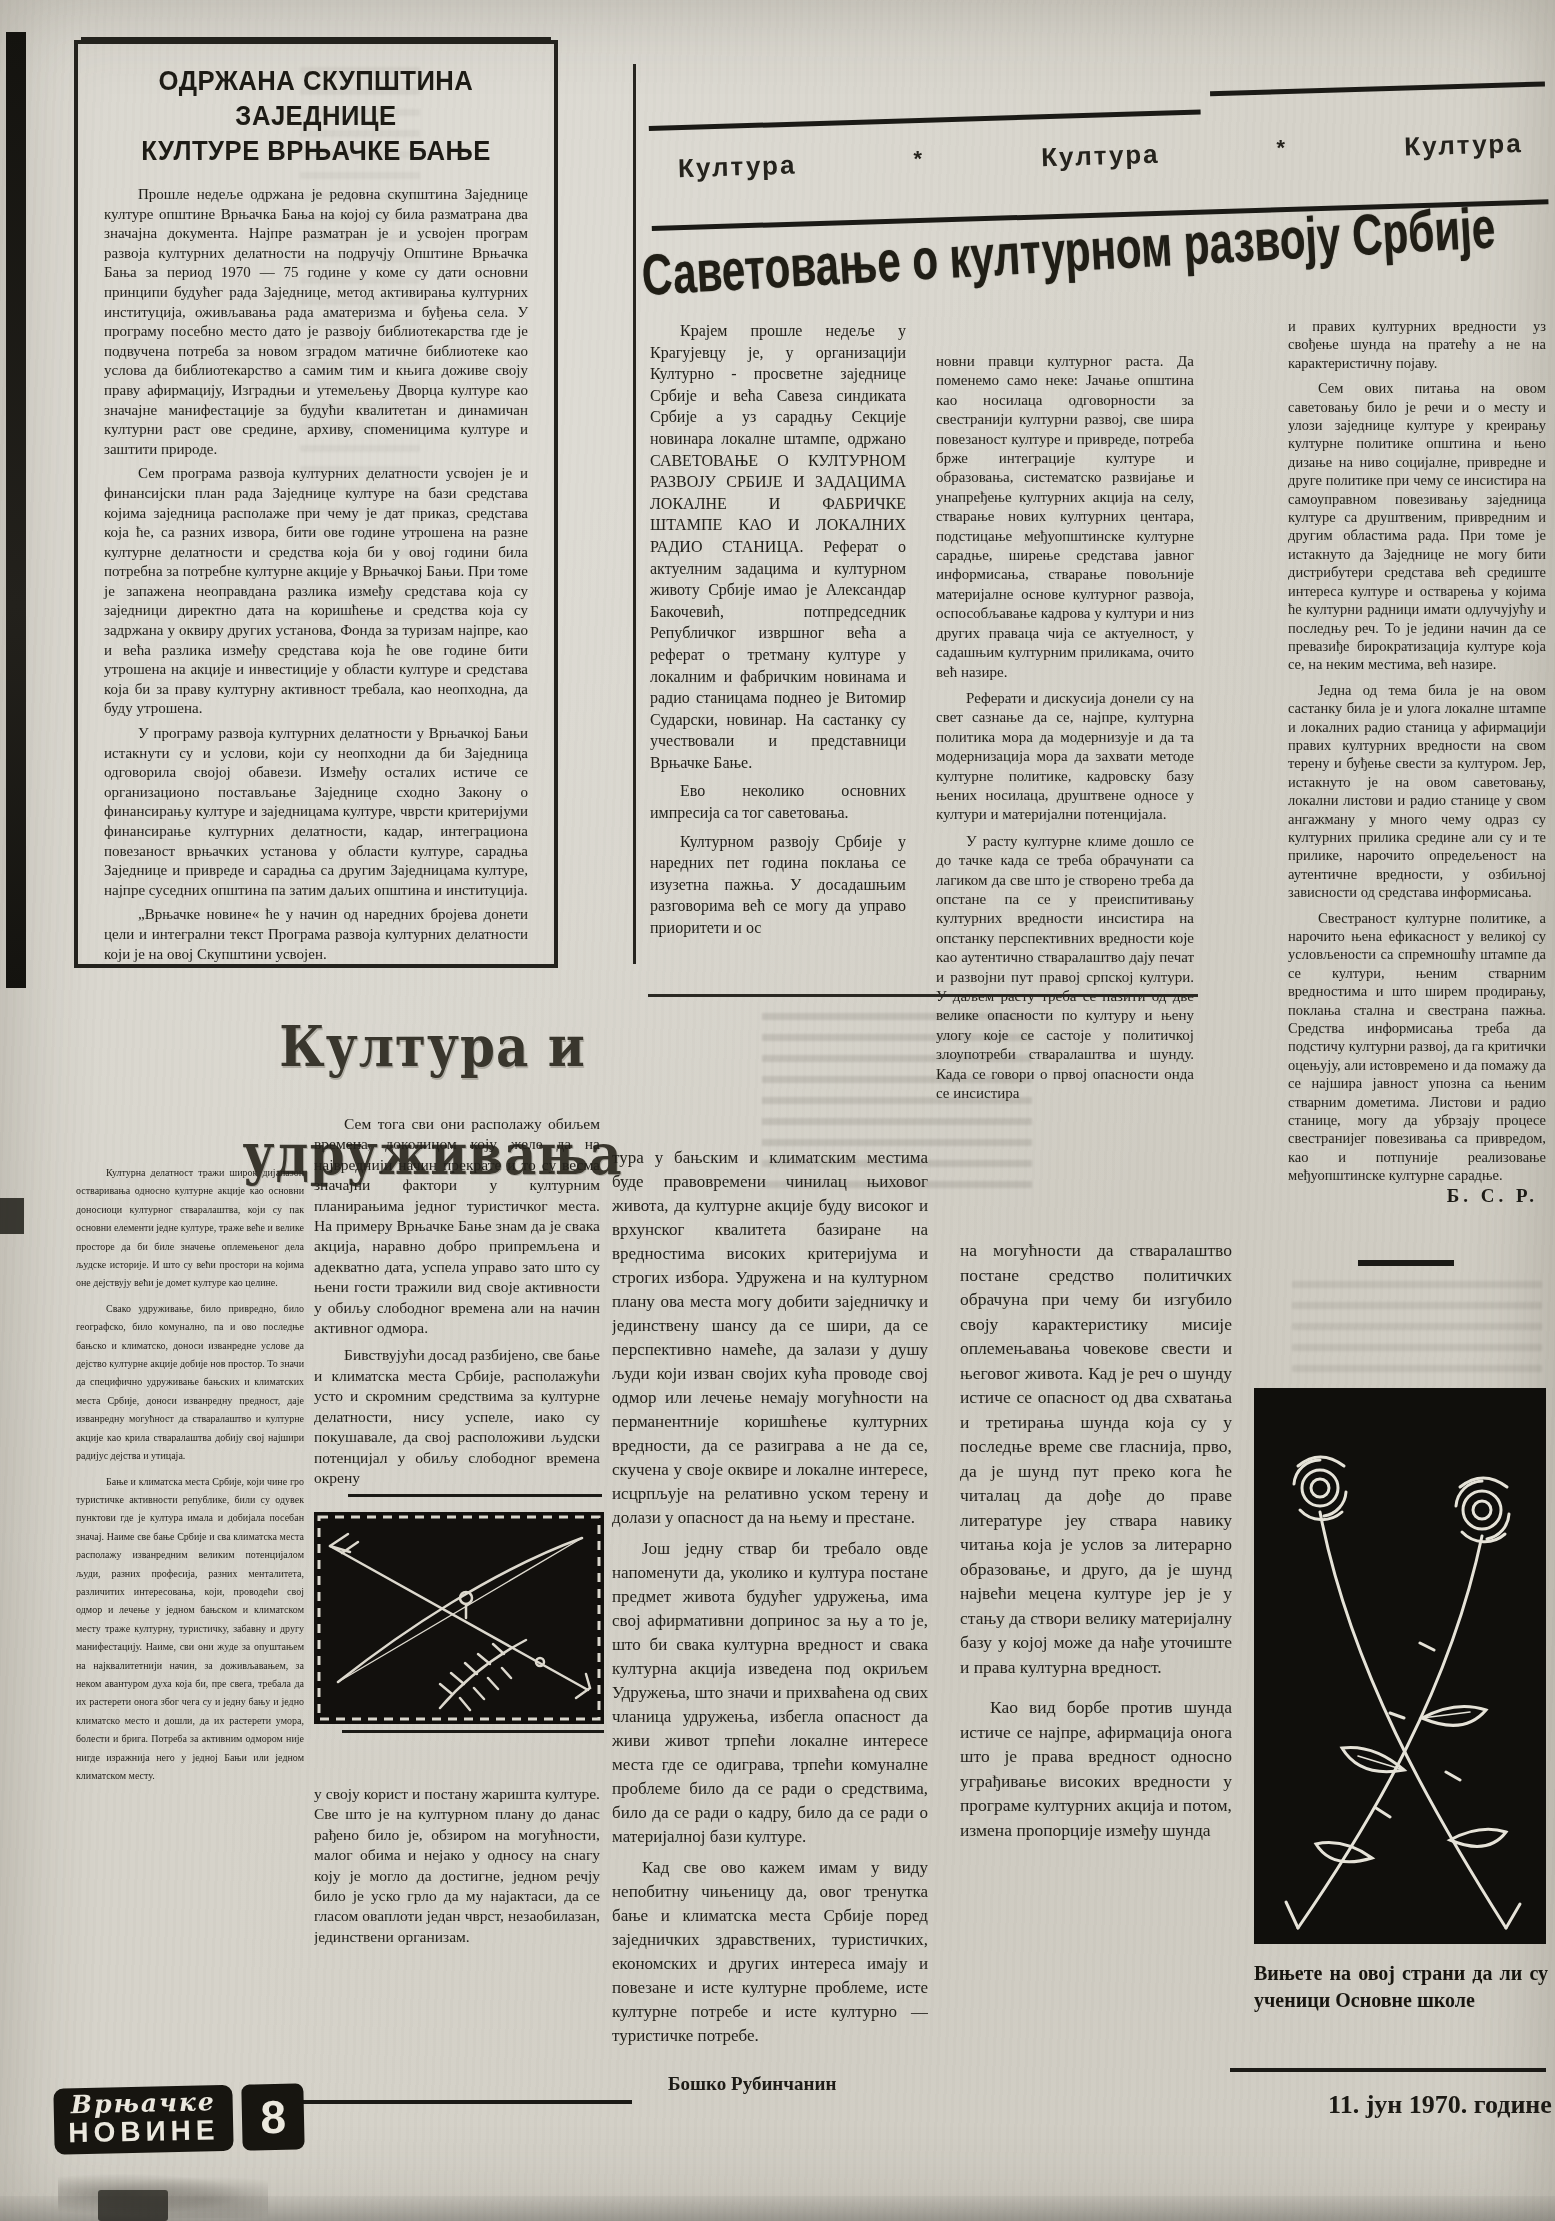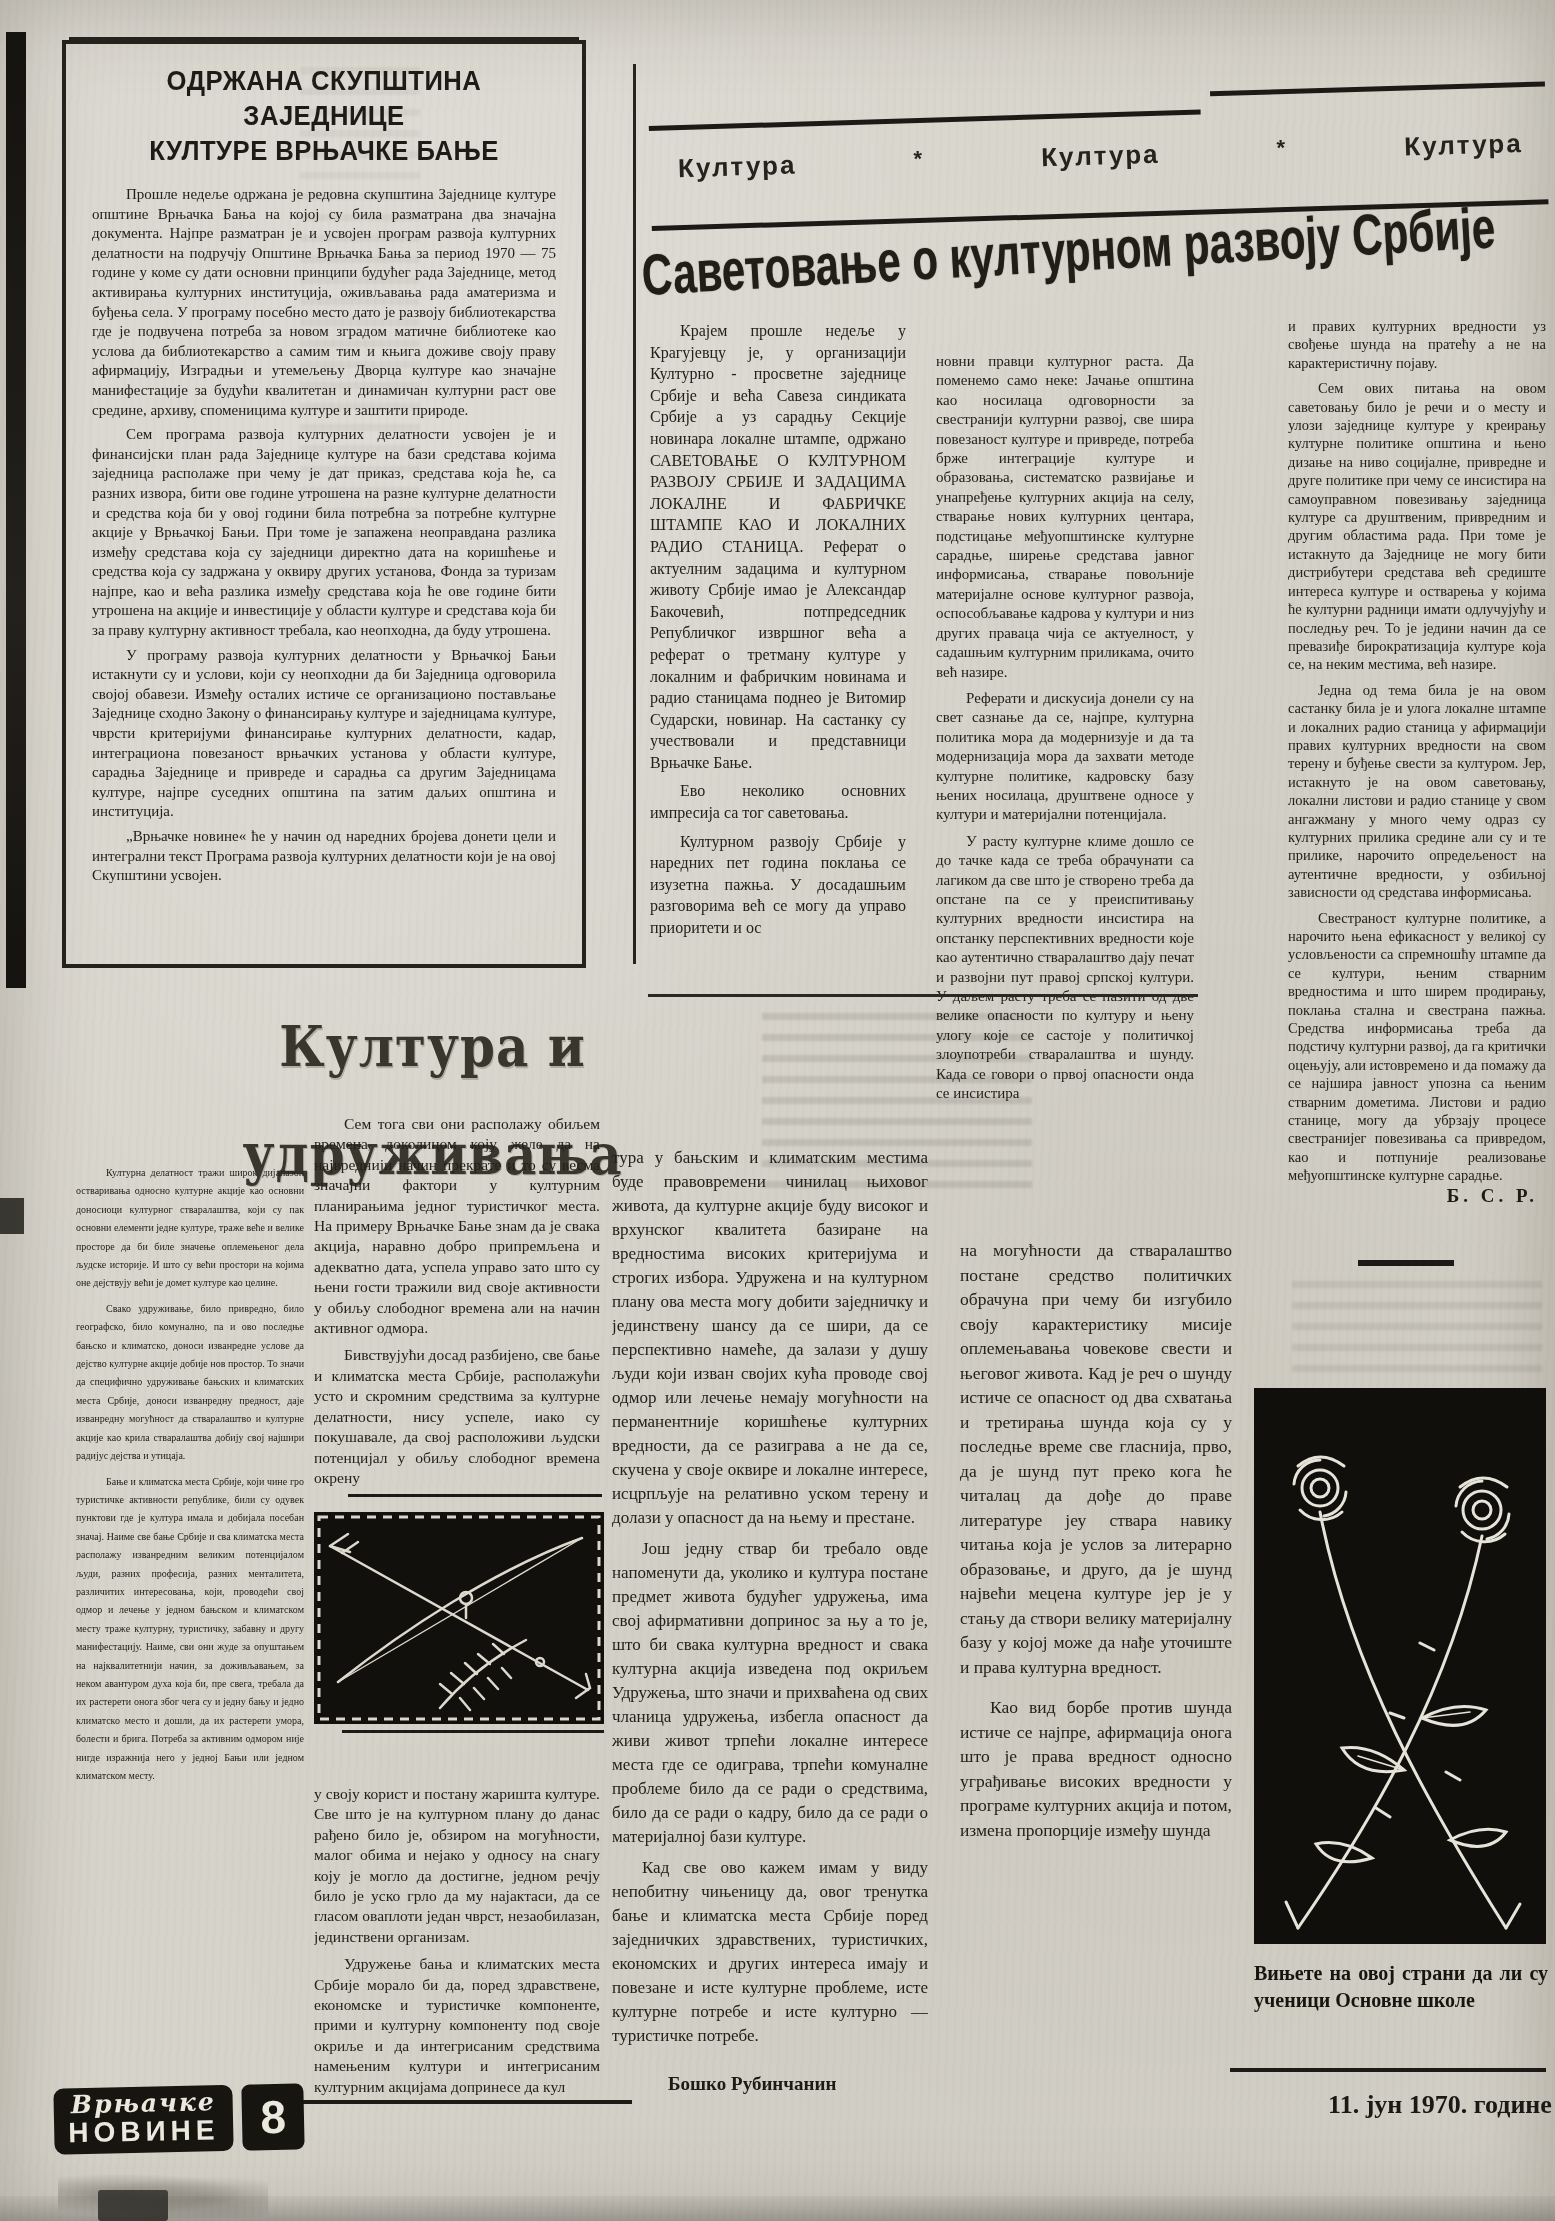--- a/index.html
+++ b/index.html
@@ -10,21 +10,21 @@
       radial-gradient(ellipse at 75% 70%, rgba(120,112,96,.10), transparent 60%),
       repeating-linear-gradient(92deg, rgba(0,0,0,.016) 0 3px, transparent 3px 8px);
     box-shadow:inset 0 0 90px rgba(70,62,48,.28);
     font-family:"Liberation Serif","DejaVu Serif",serif;color:#22201b;}
   .abs{position:absolute;}
   .bar{background:#1b1a16;}
   
   .leftbar{left:6px;top:32px;width:20px;height:956px;background:linear-gradient(#14130f,#23211c 60%,#14130f);}
   .leftbar2{left:0;top:1198px;width:24px;height:36px;background:#201e19;opacity:.85;}
   
-  .box-article{left:62px;top:40px;width:524px;height:928px;border:4px solid #23221d;
+  .box-article{left:74px;top:40px;width:484px;height:928px;border:4px solid #23221d;
     box-shadow:0 -10px 0 -7px #23221d;padding:20px 26px;box-sizing:border-box;overflow:hidden;}
   .box-title{text-align:center;font:700 27px/35px "Liberation Sans","DejaVu Sans",sans-serif;
     color:#1d1b15;transform:scaleX(.95);letter-spacing:.5px;margin-bottom:16px;}
   .box-body{font-size:15px;line-height:19.6px;text-align:justify;}
   .box-body p{margin:0 0 5px;text-indent:34px;}
   
   .vrule{left:633px;top:64px;width:3px;height:900px;background:#26241f;}
   
   .strip{left:648px;top:100px;width:897px;height:150px;transform:rotate(-1.7deg);transform-origin:0 0;}
   .strip .r1a{left:0;top:26px;width:552px;height:5px;}
@@ -179,21 +179,20 @@
       <path d="M146,186 l10,12 M160,176 l10,11 M174,166 l10,11 M188,156 l9,10"></path>
       <circle cx="152" cy="86" r="6"></circle>
       <path d="M152,92 l0,14"></path>
       <circle cx="226" cy="150" r="4"></circle>
     </g>
   </svg>
 
   <div class="abs bar il-rule-b"></div>
   <div class="col colL2b cont">
       <p>у своју корист и постану жаришта културе. Све што је на културном плану до данас рађено било је, обзиром на могућности, малог обима и нејако у односу на снагу коју је могло да достигне, једном речју било је уско грло да му најактаси, да се гласом оваплоти један чврст, незаобилазан, јединствени организам.</p>
-      <p>Удружење бања и климатских места Србије морало би да, поред здравствене, економске и туристичке компоненте, прими и културну компоненту под своје окриље и да интегрисаним средствима намењеним култури и интегрисаним културним акцијама допринесе да кул</p>
     </div>
   <div class="col colL3 cont">
       <p>тура у бањским и климатским местима буде правовремени чинилац њиховог живота, да културне акције буду високог и врхунског квалитета базиране на вредностима високих критеријума и строгих избора. Удружена и на културном плану ова места могу добити заједничку и јединствену шансу да се шири, да се перспективно намеће, да залази у душу људи који изван својих кућа проводе свој одмор или лечење немају могућности на перманентније коришћење културних вредности, да се разиграва а не да се, скучена у своје оквире и локалне интересе, исцрпљује на релативно уском терену и долази у опасност да на њему и престане.</p>
       <p>Још једну ствар би требало овде напоменути да, уколико и култура постане предмет живота будућег удружења, има свој афирмативни допринос за њу а то је, што би свака културна вредност и свака културна акција изведена под окриљем Удружења, што значи и прихваћена од свих чланица удружења, избегла опасност да живи живот трпећи локалне интересе места где се одиграва, трпећи комуналне проблеме било да се ради о средствима, било да се ради о кадру, било да се ради о материјалној бази културе.</p>
       <p>Кад све ово кажем имам у виду непобитну чињеницу да, овог тренутка бање и климатска места Србије поред заједничких здравствених, туристичких, економских и других интереса имају и повезане и исте културне проблеме, исте културне потребе и исте културно — туристичке потребе.</p>
     </div>
   <div class="abs sig-boshko">Бошко Рубинчанин</div>
   <div class="abs bar bottom-rule-left"></div>
 
   <svg class="abs rose" viewBox="0 0 292 556">

